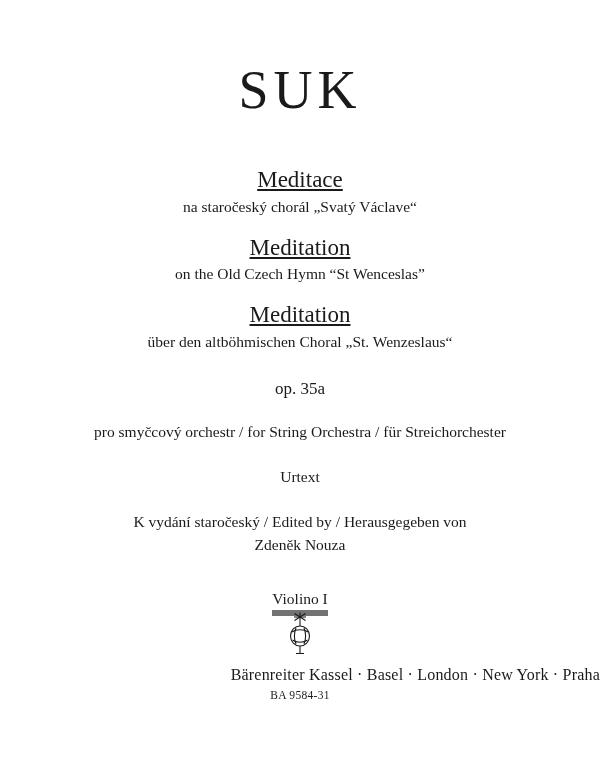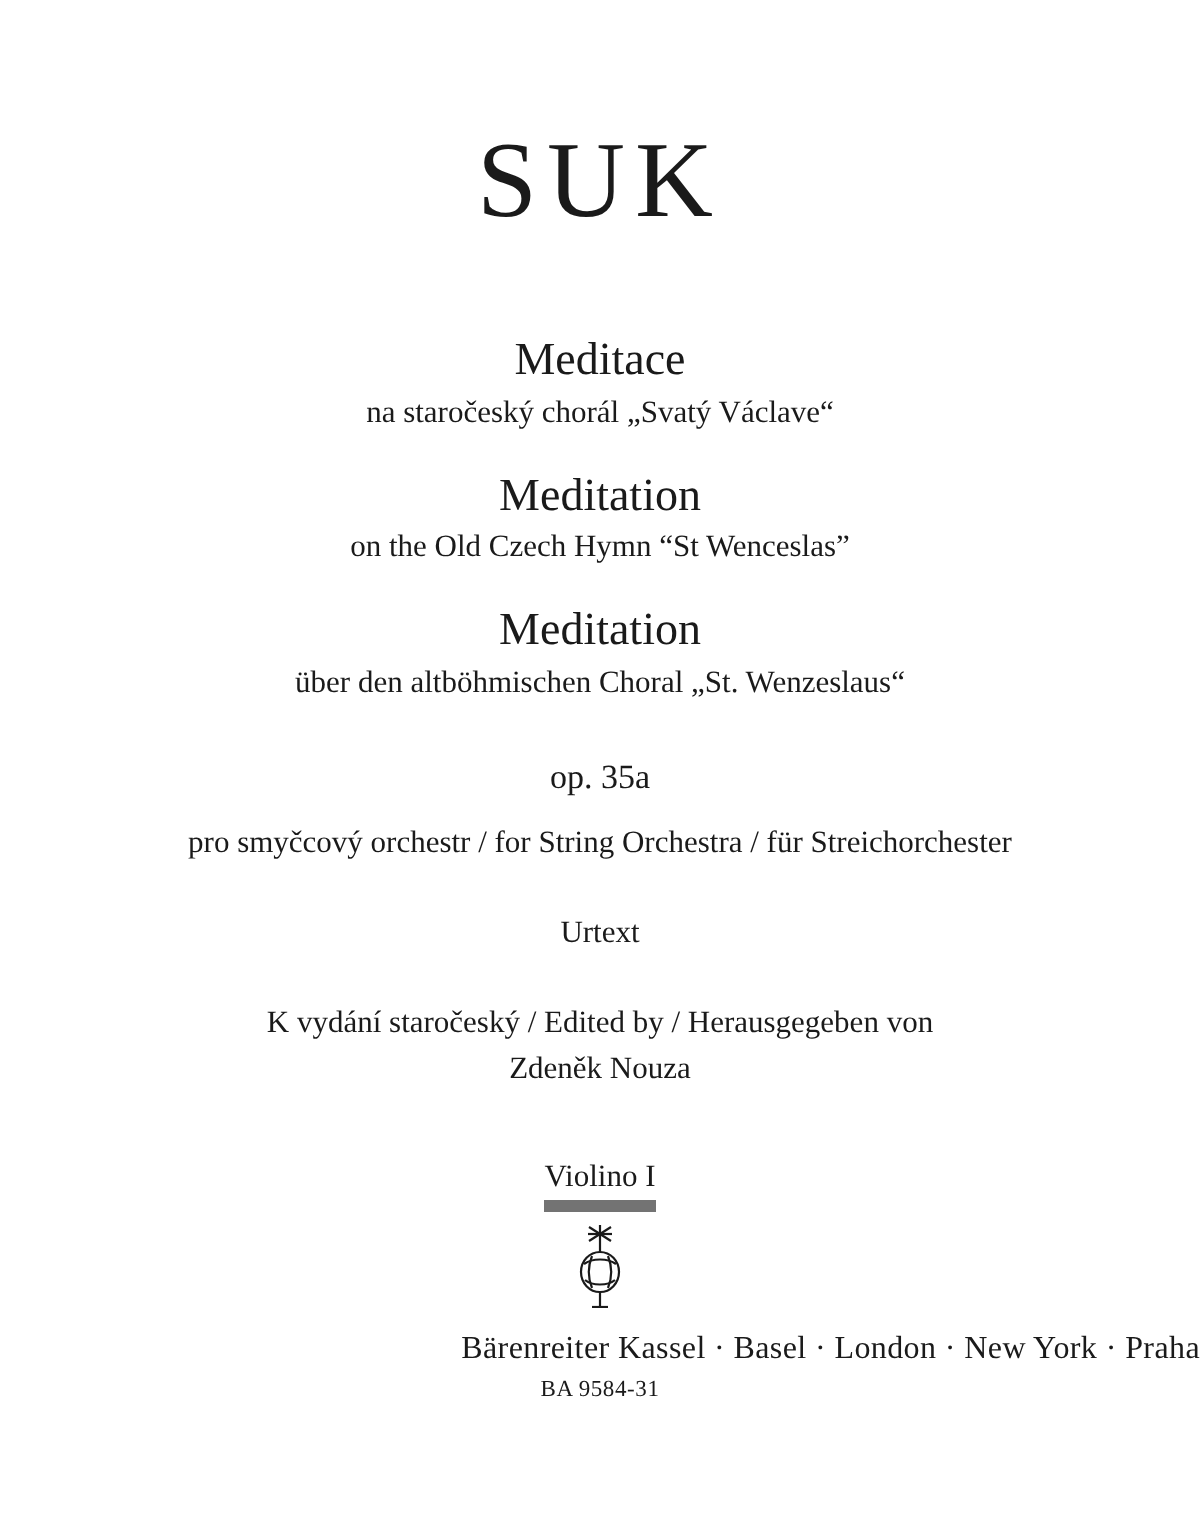--- a/index.html
+++ b/index.html
@@ -31,35 +31,36 @@
     line-height: 1.05;
   }
   .title-block {
     margin-top: 46px;
     text-align: center;
     width: 100%;
   }
   .title-main {
     font-size: 23px;
     line-height: 1.3;
+    text-decoration: underline;
   }
   .title-sub {
     font-size: 15.5px;
     line-height: 1.35;
     margin-top: 2px;
   }
   .group {
     margin-top: 15px;
   }
   .opus {
     margin-top: 26px;
     font-size: 17px;
   }
   .scoring {
-    margin-top: 14px;
+    margin-top: 24px;
     font-size: 15.5px;
   }
   .urtext {
     margin-top: 27px;
     font-size: 15.5px;
   }
   .editor {
     margin-top: 25px;
     font-size: 15.5px;
     line-height: 1.45;

